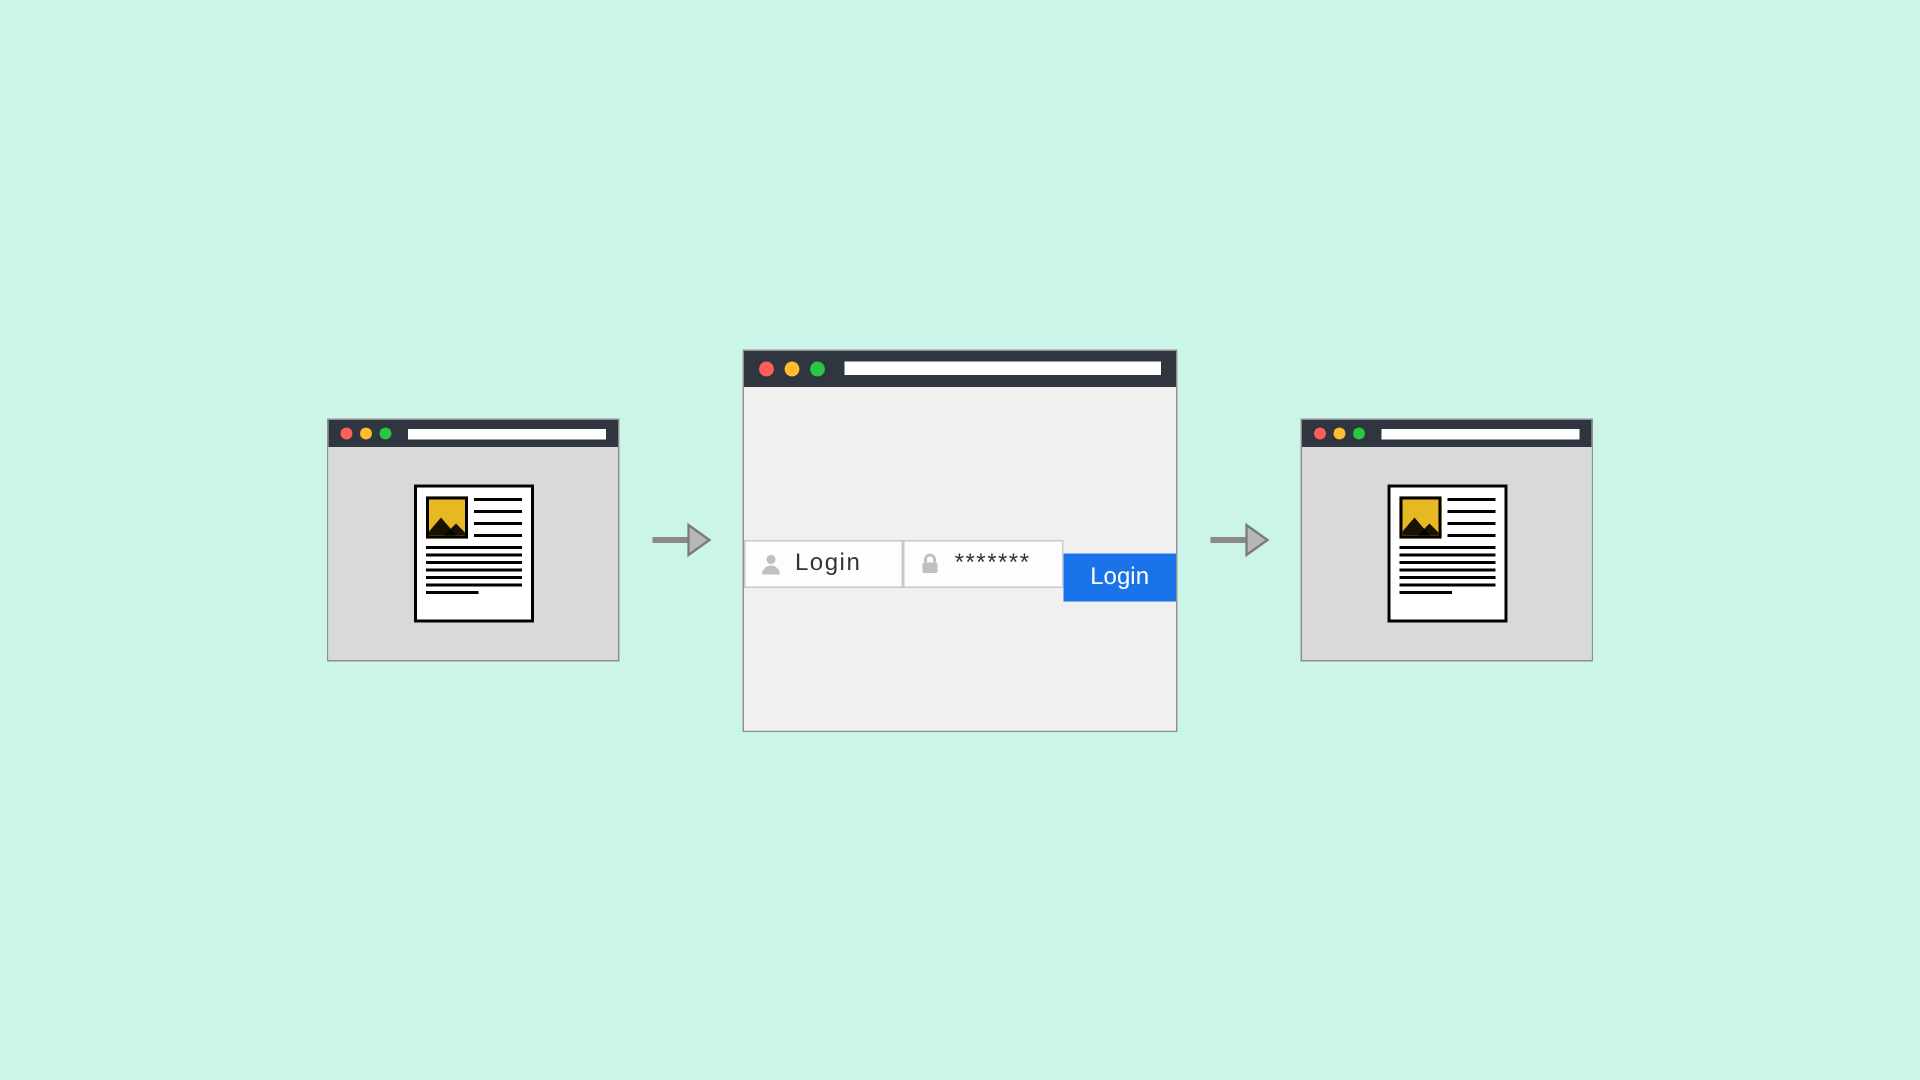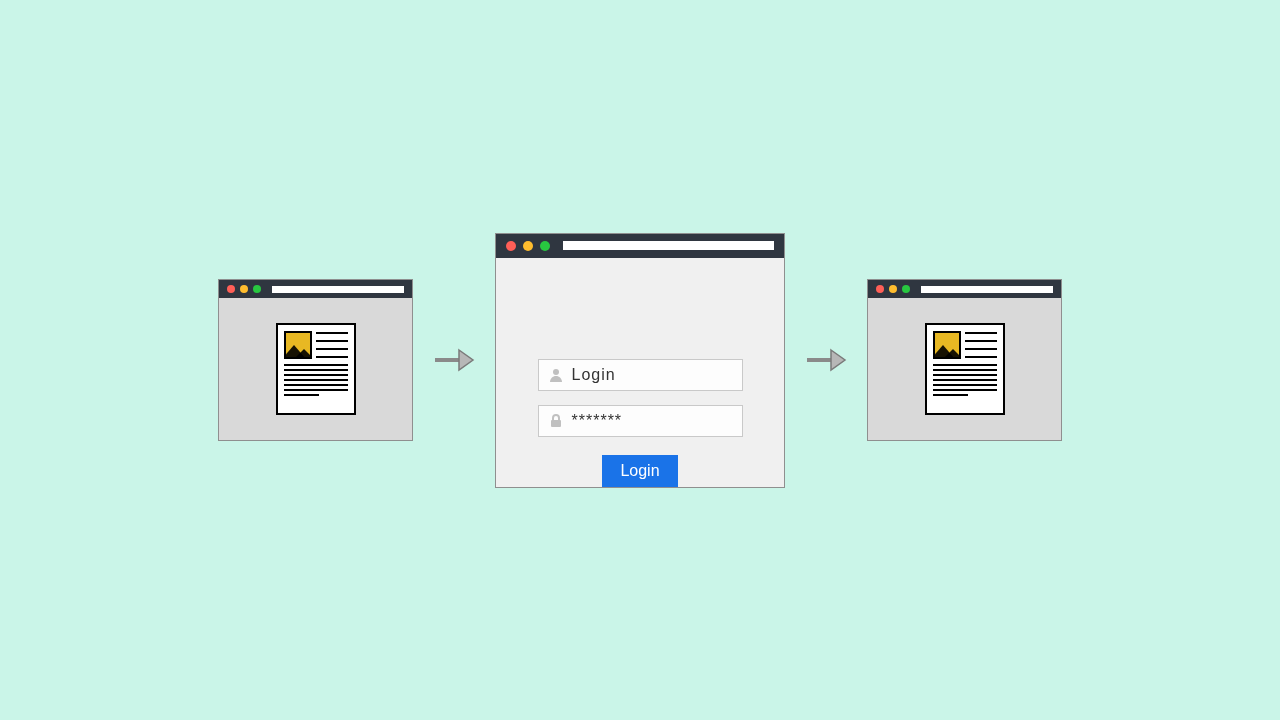--- a/index.html
+++ b/index.html
@@ -66,23 +66,23 @@
     .content-area {
       background: #d9d9d9;
       height: calc(100% - 18px);
       display: flex;
       align-items: center;
       justify-content: center;
     }
     .window.large .content-area {
       background: #f0f0f0;
       height: calc(100% - 24px);
-      flex-direction: column;
+      flex-direction: row;
       padding-top: 22px;
-      justify-content: flex-end;
+      justify-content: space-between;
     }
     
     .document {
       width: 80px;
       height: 92px;
       background: #ffffff;
       border: 2px solid #000000;
       padding: 6px;
       display: flex;
       flex-direction: column;

